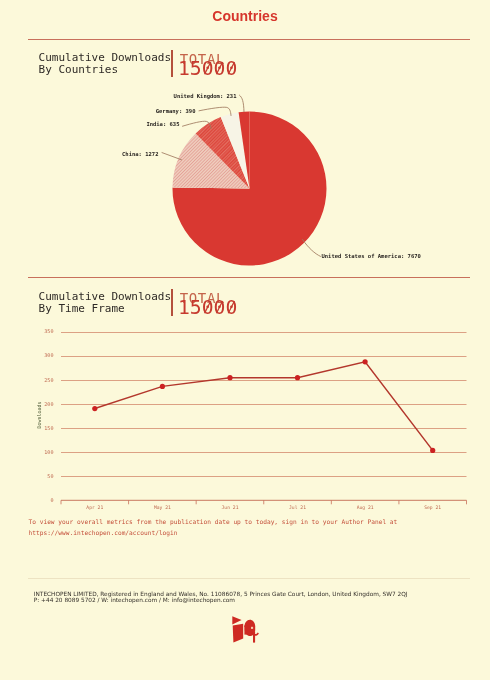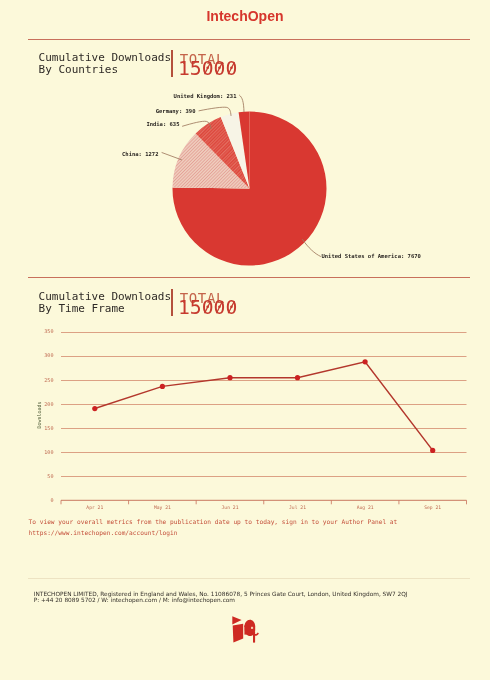--- a/index.html
+++ b/index.html
@@ -17,21 +17,21 @@
   .chartbox{position:absolute;left:0;top:0;}
   .note{position:absolute;left:28.5px;font-family:"DejaVu Sans Mono",monospace;font-size:6.2px;color:#C4503B;line-height:11px;}
   .foot{position:absolute;left:33.8px;font-family:"DejaVu Sans",sans-serif;font-size:5.8px;color:#35312B;line-height:6.3px;}
 </style>
 </head>
 <body>
 
 <div class="page">
 
   <div class="hdr">
-    <span class="logo-text">IntechOpen</span>
+    <span class="logo-text">Countries</span>
   </div>
   <div class="rule" style="top:39px"></div>
 
   <div class="sec-title" style="left:38.6px;top:52px">Cumulative Downloads
 By Countries</div>
   <div class="tot-bar" style="left:171.2px;top:50.3px;height:27px"></div>
   <div class="tot-label" style="left:179.8px;top:51px">TOTAL</div>
   <svg class="tot-val" style="left:178.2px;top:58px" width="80" height="22" viewBox="0 0 80 22">
     <text x="0" y="17.2" font-family="DejaVu Sans Mono, monospace" font-size="19.7" fill="#C63A2E" id="tv1">15000</text>
     <g class="zeroslash" stroke="#C63A2E" stroke-width="1.25">

